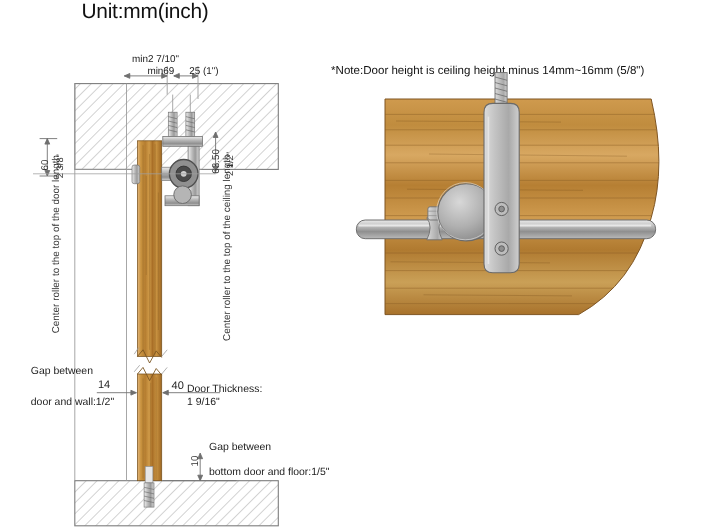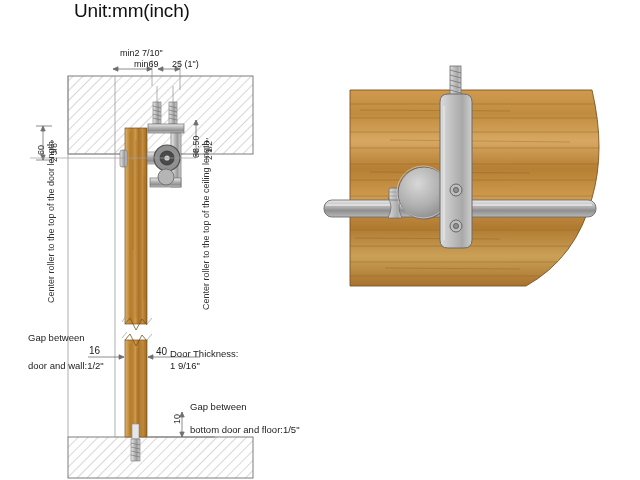--- a/index.html
+++ b/index.html
@@ -54,20 +54,21 @@
 
   svg{display:block;overflow:visible;}
 </style>
 </head>
 <body>
 
 <div id="stage">
 
   <div class="abs" id="title">Unit:mm(inch)</div>
 
+  <div class="abs" id="note">*Note:Door height is ceiling height minus 14mm~16mm (5/8")</div>
 
   <svg class="abs" style="left:0px;top:0px;" width="300" height="480">
 
     <defs>
 
       <pattern id="hatch" width="7" height="7" patternUnits="userSpaceOnUse" patternTransform="rotate(45)">
         <rect width="7" height="7" fill="#ffffff"></rect>
         <line x1="0" y1="0" x2="0" y2="7" stroke="#9a9a9a" stroke-width="0.8"></line>
       </pattern>
 
@@ -232,21 +233,21 @@
 
   <div class="abs vtext" style="left:36px;top:155px;">60</div>
   <div class="abs vtext vtext-sm" style="left:49px;top:162px;">2 3/8"</div>
   <div class="abs vtext" style="left:46px;top:303px;">Center roller to the top of the door length</div>
 
   <div class="abs vtext" style="left:191px;top:158px;">63.50</div>
   <div class="abs vtext vtext-sm" style="left:204px;top:160px;">2 1/2"</div>
   <div class="abs vtext" style="left:201px;top:310px;">Center roller to the top of the ceiling length</div>
 
   <div class="abs lbl" style="left:28px;top:332px;">Gap between</div>
-  <div class="abs dim" style="left:89px;top:345px;font-size:10px;">16</div>
+  <div class="abs dim" style="left:89px;top:345px;font-size:10px;">14</div>
   <div class="abs lbl" style="left:28px;top:360px;">door and wall:1/2"</div>
 
   <div class="abs lbl" style="left:170px;top:332px;margin-top:16px;">Door Thickness:</div>
   <div class="abs dim" style="left:156px;top:346px;font-size:10px;">40</div>
   <div class="abs lbl" style="left:170px;top:360px;">1 9/16"</div>
 
   <div class="abs vtext" style="left:172px;top:424px;">10</div>
   <div class="abs lbl" style="left:190px;top:401px;">Gap between</div>
   <div class="abs lbl" style="left:190px;top:424px;">bottom door and floor:1/5"</div>
 

